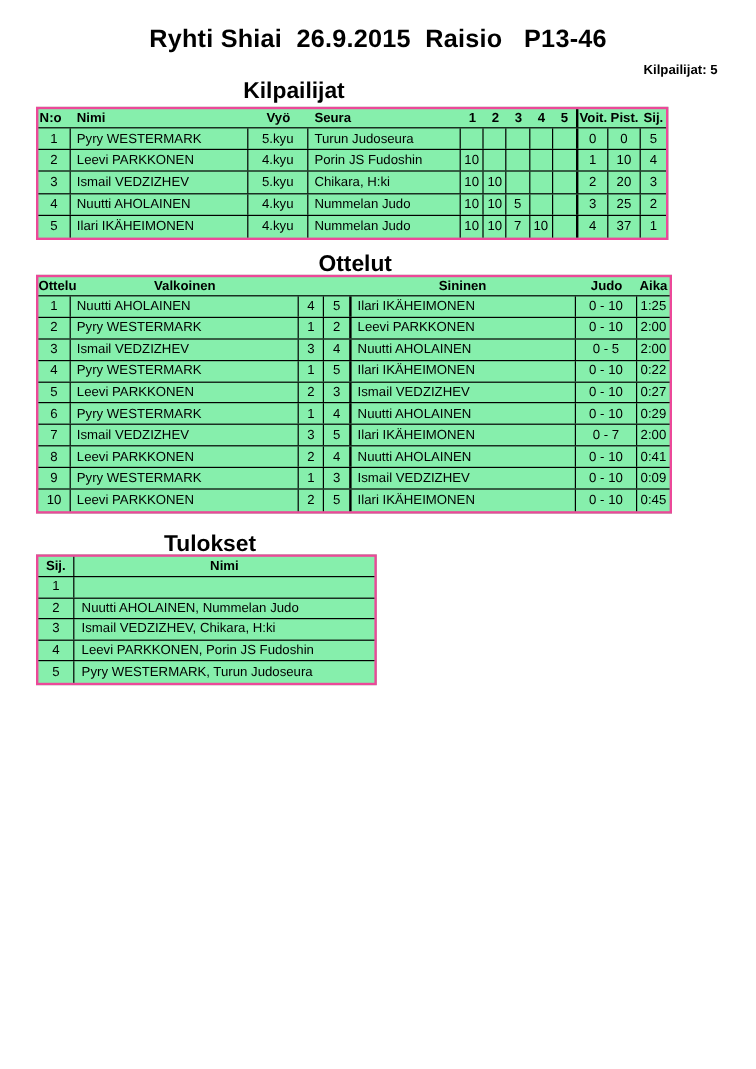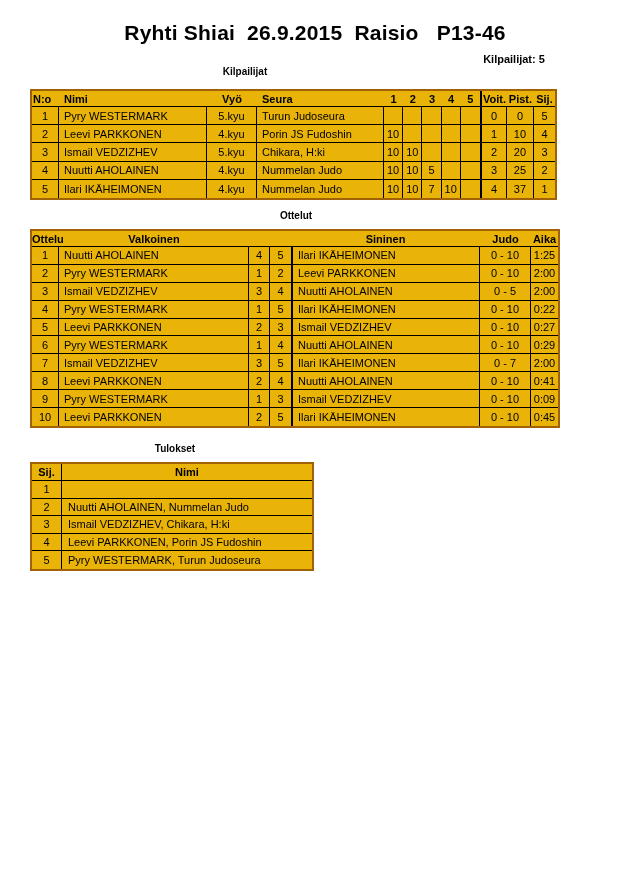--- a/index.html
+++ b/index.html
@@ -5,32 +5,32 @@
   html,body{margin:0;padding:0;}
   body{
     width:630px;height:891px;background:#ffffff;color:#000000;
     font-family:"Liberation Sans", sans-serif;position:relative;overflow:hidden;
   }
   .page-title{
     position:absolute;top:21px;left:0;width:630px;text-align:center;
     font-size:21px;font-weight:bold;white-space:pre;letter-spacing:0.2px;
   }
   .count-label{
-    position:absolute;top:53px;left:430px;width:168px;text-align:center;
+    position:absolute;top:53px;left:430px;width:168px;text-align:right;
     font-size:11px;font-weight:bold;
   }
   .section-title{
-    position:absolute;font-size:10px;font-weight:bold;text-align:center;white-space:pre;
+    position:absolute;font-size:19px;font-weight:bold;text-align:center;white-space:pre;
   }
   #title-kilpailijat{top:66px;left:30px;width:430px;}
   #title-ottelut{top:210px;left:30px;width:532px;}
   #title-tulokset{top:443px;left:30px;width:290px;}
 
   .tbl{
-    position:absolute;border:2px solid #a16207;box-sizing:border-box;background:#eab308;
+    position:absolute;border:2px solid #ec4899;box-sizing:border-box;background:#86efac;
   }
   #tbl-kilpailijat{left:30px;top:89px;width:527px;height:111px;}
   #tbl-ottelut{left:30px;top:229px;width:530px;height:199px;}
   #tbl-tulokset{left:30px;top:462px;width:284px;height:109px;}
 
   .row{display:flex;box-sizing:border-box;border-bottom:1px solid #000;}
   .row:last-child{border-bottom:none;}
   .t1 .row{height:18.2px;} .t1 .hrow{height:16px;}
   .t2 .row{height:17.9px;} .t2 .hrow{height:16px;}
   .t3 .row{height:17.6px;} .t3 .hrow{height:17px;}

